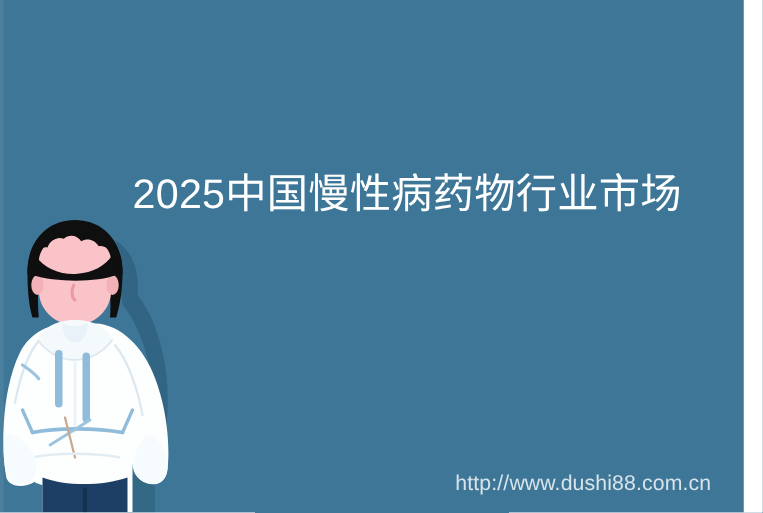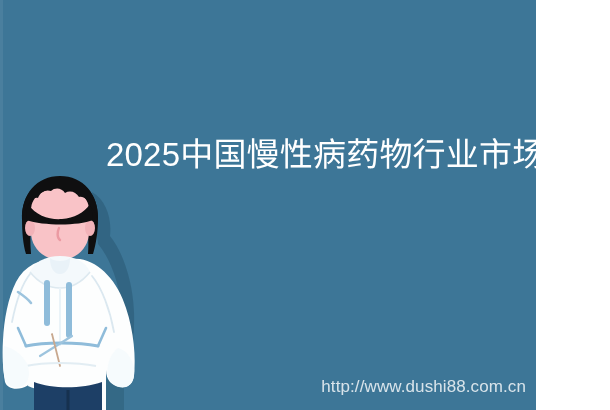--- a/index.html
+++ b/index.html
@@ -3,21 +3,21 @@
 <meta charset="utf-8">
 <title>Banner</title>
 <style>
   html, body {
     margin: 0;
     padding: 0;
     background: #ffffff;
   }
   #banner {
     position: relative;
-    width: 536px;
+    width: 595px;
     height: 410px;
     overflow: hidden;
     background: #3d7697;
     font-family: "Liberation Sans", "DejaVu Sans", sans-serif;
   }
 
   
   .left-edge-sheen {
     position: absolute;
     left: 0; top: 0;
@@ -37,21 +37,21 @@
     font-size: 33px;
     line-height: 43px;
     letter-spacing: 0.2px;
     white-space: nowrap;
     font-weight: 400;
   }
 
   
   .watermark {
     position: absolute;
-    right: 10px;
+    right: 26px;
     bottom: 13px;
     color: rgba(255,255,255,0.80);
     font-size: 17px;
     letter-spacing: 0.1px;
     white-space: nowrap;
   }
 
   
   .figure {
     position: absolute;

